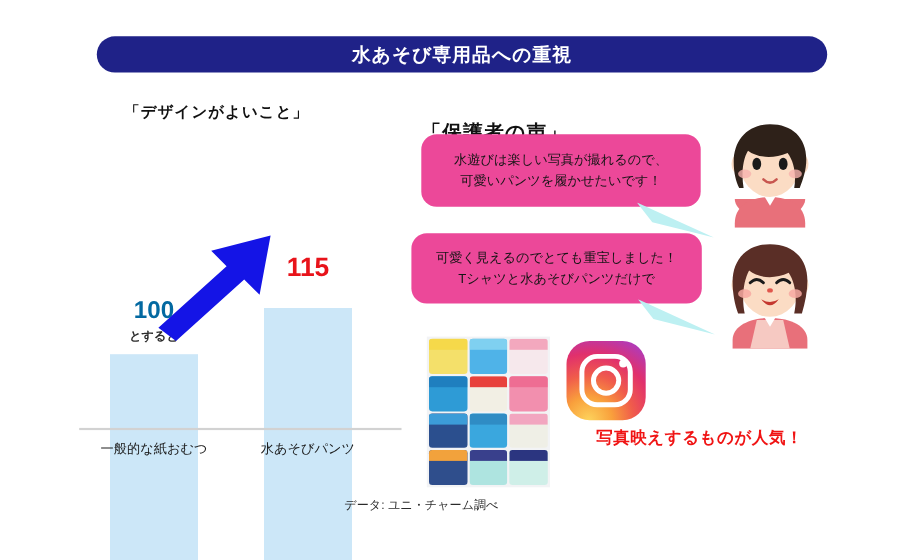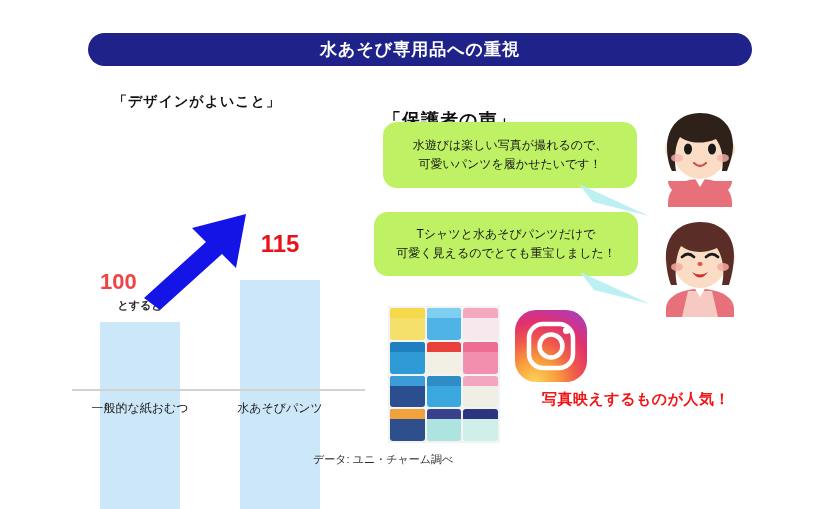--- a/index.html
+++ b/index.html
@@ -31,22 +31,22 @@
   .bar{position:absolute;background:#CCE7F8;}
   .bar-1{left:40px;top:192px;width:80px;height:198px;}
   .bar-2{left:180px;top:150px;width:80px;height:240px;}
 
   .axis-line{
     position:absolute;left:12px;top:259px;width:293px;height:2px;
     background:#D2D2D2;
   }
 
   .val-100{
-    position:absolute;left:40px;top:139px;width:80px;
-    font-size:22px;font-weight:bold;color:#ef4444;
+    position:absolute;left:40px;top:139px;width:80px;text-align:center;
+    font-size:22px;font-weight:bold;color:#0369a1;
   }
   .val-sub{
     position:absolute;left:40px;top:168px;width:80px;text-align:center;
     font-size:11px;font-weight:bold;color:#2B2B2B;
   }
   .val-115{
     position:absolute;left:180px;top:100px;width:80px;text-align:center;
     font-size:24px;font-weight:bold;color:#E8131A;
   }
 
@@ -64,21 +64,21 @@
     font-size:11px;color:#2B2B2B;
   }
 
   
   .voices-heading{
     position:absolute;left:383px;top:108px;
     font-size:18px;font-weight:bold;color:#111111;letter-spacing:1px;
   }
 
   .bubble{
-    position:absolute;background:#bef264;border-radius:14px;
+    position:absolute;background:#ec4899;border-radius:14px;
     display:flex;flex-direction:column;align-items:center;justify-content:center;
     color:#151515;font-size:12px;line-height:1.55;text-align:center;
   }
   .bubble-1{left:383px;top:122px;width:254px;height:66px;}
   .bubble-2{left:374px;top:212px;width:264px;height:64px;}
   .bubble .tail{position:absolute;}
 
   .avatar{position:absolute;}
 
   
@@ -150,22 +150,22 @@
     <ellipse cx="75" cy="42" rx="6" ry="9" fill="#FBDCC4"></ellipse>
     <path d="M46 6 C26 6 13 20 13 40 C13 50 15 58 18 64 L22 64 C20 52 21 38 26 30 C34 36 48 38 62 32 C68 40 70 52 68 64 L73 64 C76 56 79 48 79 38 C79 18 66 6 46 6 Z" fill="#2E2119"></path>
     <ellipse cx="34" cy="42" rx="4" ry="5.5" fill="#1A1A1A"></ellipse>
     <ellipse cx="58" cy="42" rx="4" ry="5.5" fill="#1A1A1A"></ellipse>
     <ellipse cx="23" cy="51" rx="6" ry="4" fill="#F7B3AE" opacity="0.8"></ellipse>
     <ellipse cx="69" cy="51" rx="6" ry="4" fill="#F7B3AE" opacity="0.8"></ellipse>
     <path d="M40 56 Q46 62 52 56" stroke="#C8564F" stroke-width="2.2" fill="none" stroke-linecap="round"></path>
   </svg>
 
   <div class="bubble bubble-2">
+    <div>可愛く見えるのでとても重宝しました！</div>
     <div>Tシャツと水あそびパンツだけで</div>
-    <div>可愛く見えるのでとても重宝しました！</div>
     <svg class="tail" style="left:206px;top:60px;" width="72" height="34" viewBox="0 0 72 34">
       <polygon points="0,0 70,32 14,18" fill="#BDF0F2"></polygon>
     </svg>
   </div>
 
   <svg class="avatar" style="left:654px;top:217px;" width="92" height="100" viewBox="0 0 92 100">
     <path d="M12 100 L12 92 C12 80 26 72 46 72 C66 72 80 80 80 92 L80 100 Z" fill="#E8707A"></path>
     <path d="M34 74 L58 74 L64 100 L28 100 Z" fill="#F6C9C2"></path>
     <path d="M40 70 L46 80 L52 70 Z" fill="#ffffff"></path>
     <ellipse cx="46" cy="40" rx="28" ry="31" fill="#FBDCC4"></ellipse>

